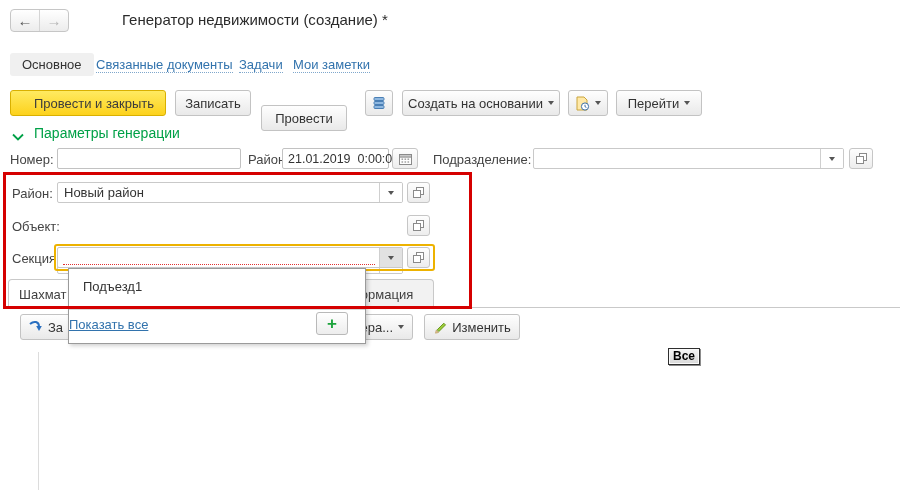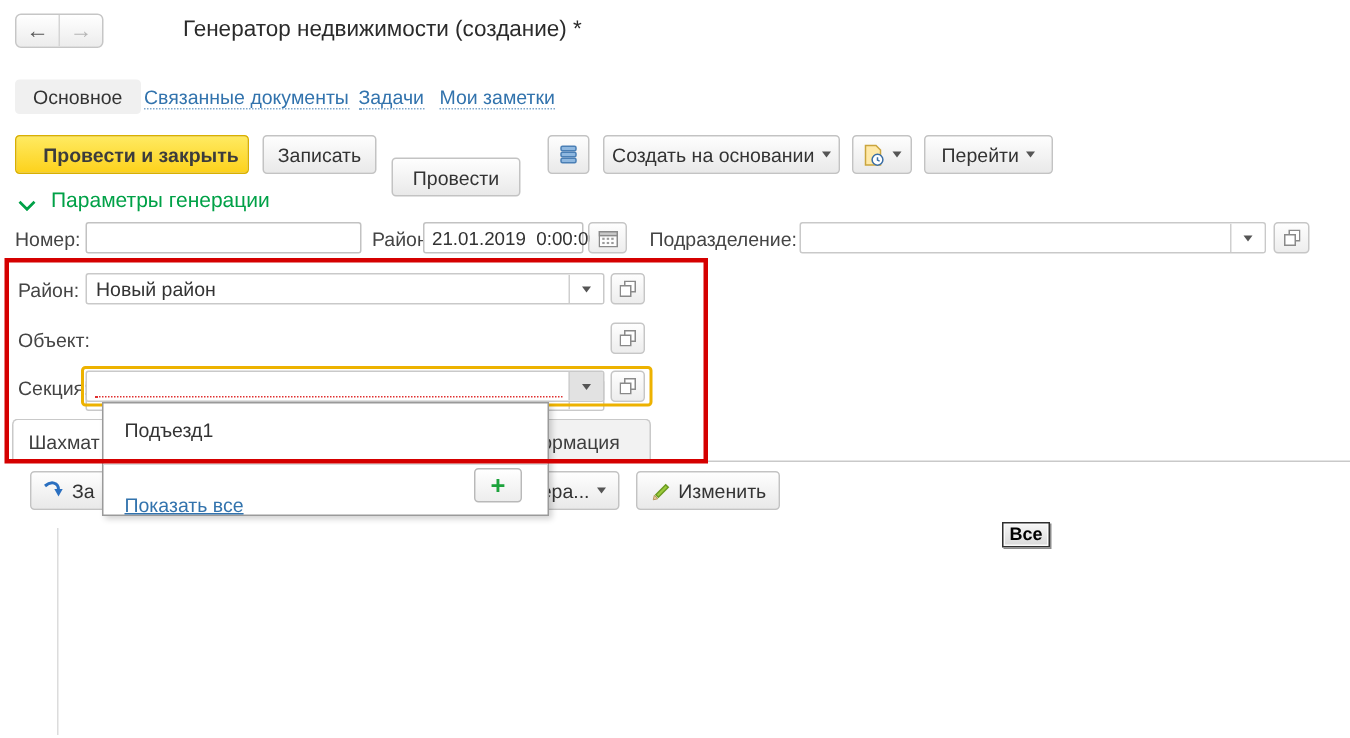--- a/index.html
+++ b/index.html
@@ -4,21 +4,21 @@
 <style>
   * { margin:0; padding:0; box-sizing:border-box; }
   body { font-family:"Liberation Sans", sans-serif; background:#fff; }
   #stage { position:relative; width:900px; height:492px; background:#fff; overflow:hidden; font-size:13px; color:#333; }
   .abs { position:absolute; }
 
   
   .btn { display:flex; align-items:center; justify-content:center; gap:5px;
          background:linear-gradient(#fefefe,#e9e9e9); border:1px solid #c3c3c3;
          border-radius:3px; color:#333; font-size:13px; cursor:default; }
-  .btn-yellow { background:linear-gradient(#ffea61,#fdd21c); border:1px solid #d9b000; font-weight:bold; color:#3c3c3c;padding-left:12px; }
+  .btn-yellow { background:linear-gradient(#ffea61,#fdd21c); border:1px solid #d9b000; font-weight:normal; color:#3c3c3c;padding-left:12px; }
   .caret { width:0; height:0; border-left:3.5px solid transparent; border-right:3.5px solid transparent; border-top:4px solid #555; display:inline-block; }
 
   
   .navgrp { display:flex; border:1px solid #c6c6c6; border-radius:4px; overflow:hidden; background:linear-gradient(#fff,#ececec); }
   .navgrp .ncell { width:28px; height:21px; display:flex; align-items:center; justify-content:center; font-size:15px; font-weight:bold; }
   .navgrp .sep { width:1px; background:#d5d5d5; }
 
   
   .link { color:#3273ad; text-decoration:none; border-bottom:1px dotted #7fa7cc; font-size:13px; }
   .link-solid { color:#3273ad; text-decoration:underline; font-size:13px; border:0; }
@@ -260,21 +260,21 @@
           <path d="M4.2 9.8 L10.8 3.2 L12.5 4.9 L5.9 11.5 Z" fill="#9ccb3b" stroke="#6b9a20"></path>
           <path d="M2.5 13.2 L3.2 10.2 L5.5 12.5 Z" fill="#e8c89a" stroke="#b09050" stroke-width="0.6"></path>
         </svg>
     </span>
     <span>Изменить</span>
   </div>
 
   <div class="abs popup" style="left:68px; top:268px; width:298px; height:76px;">
     <div class="item">Подъезд1</div>
     <div class="divider"></div>
-    <a class="link-solid" style="position:absolute; left:14px; top:48px;margin-top:12px;">Показать все</a>
+    <a class="link-solid" style="position:absolute; left:0; top:48px;">Показать все</a>
     <div class="plusbtn">
         <span>+</span>
       </div>
   </div>
 
   <div class="abs red-annot" style="left:3px; top:172px; width:469px; height:137px;"></div>
 
   <div class="abs" style="left:668px; top:348px;">
     <span class="badge-vse">Все</span>
   </div>

